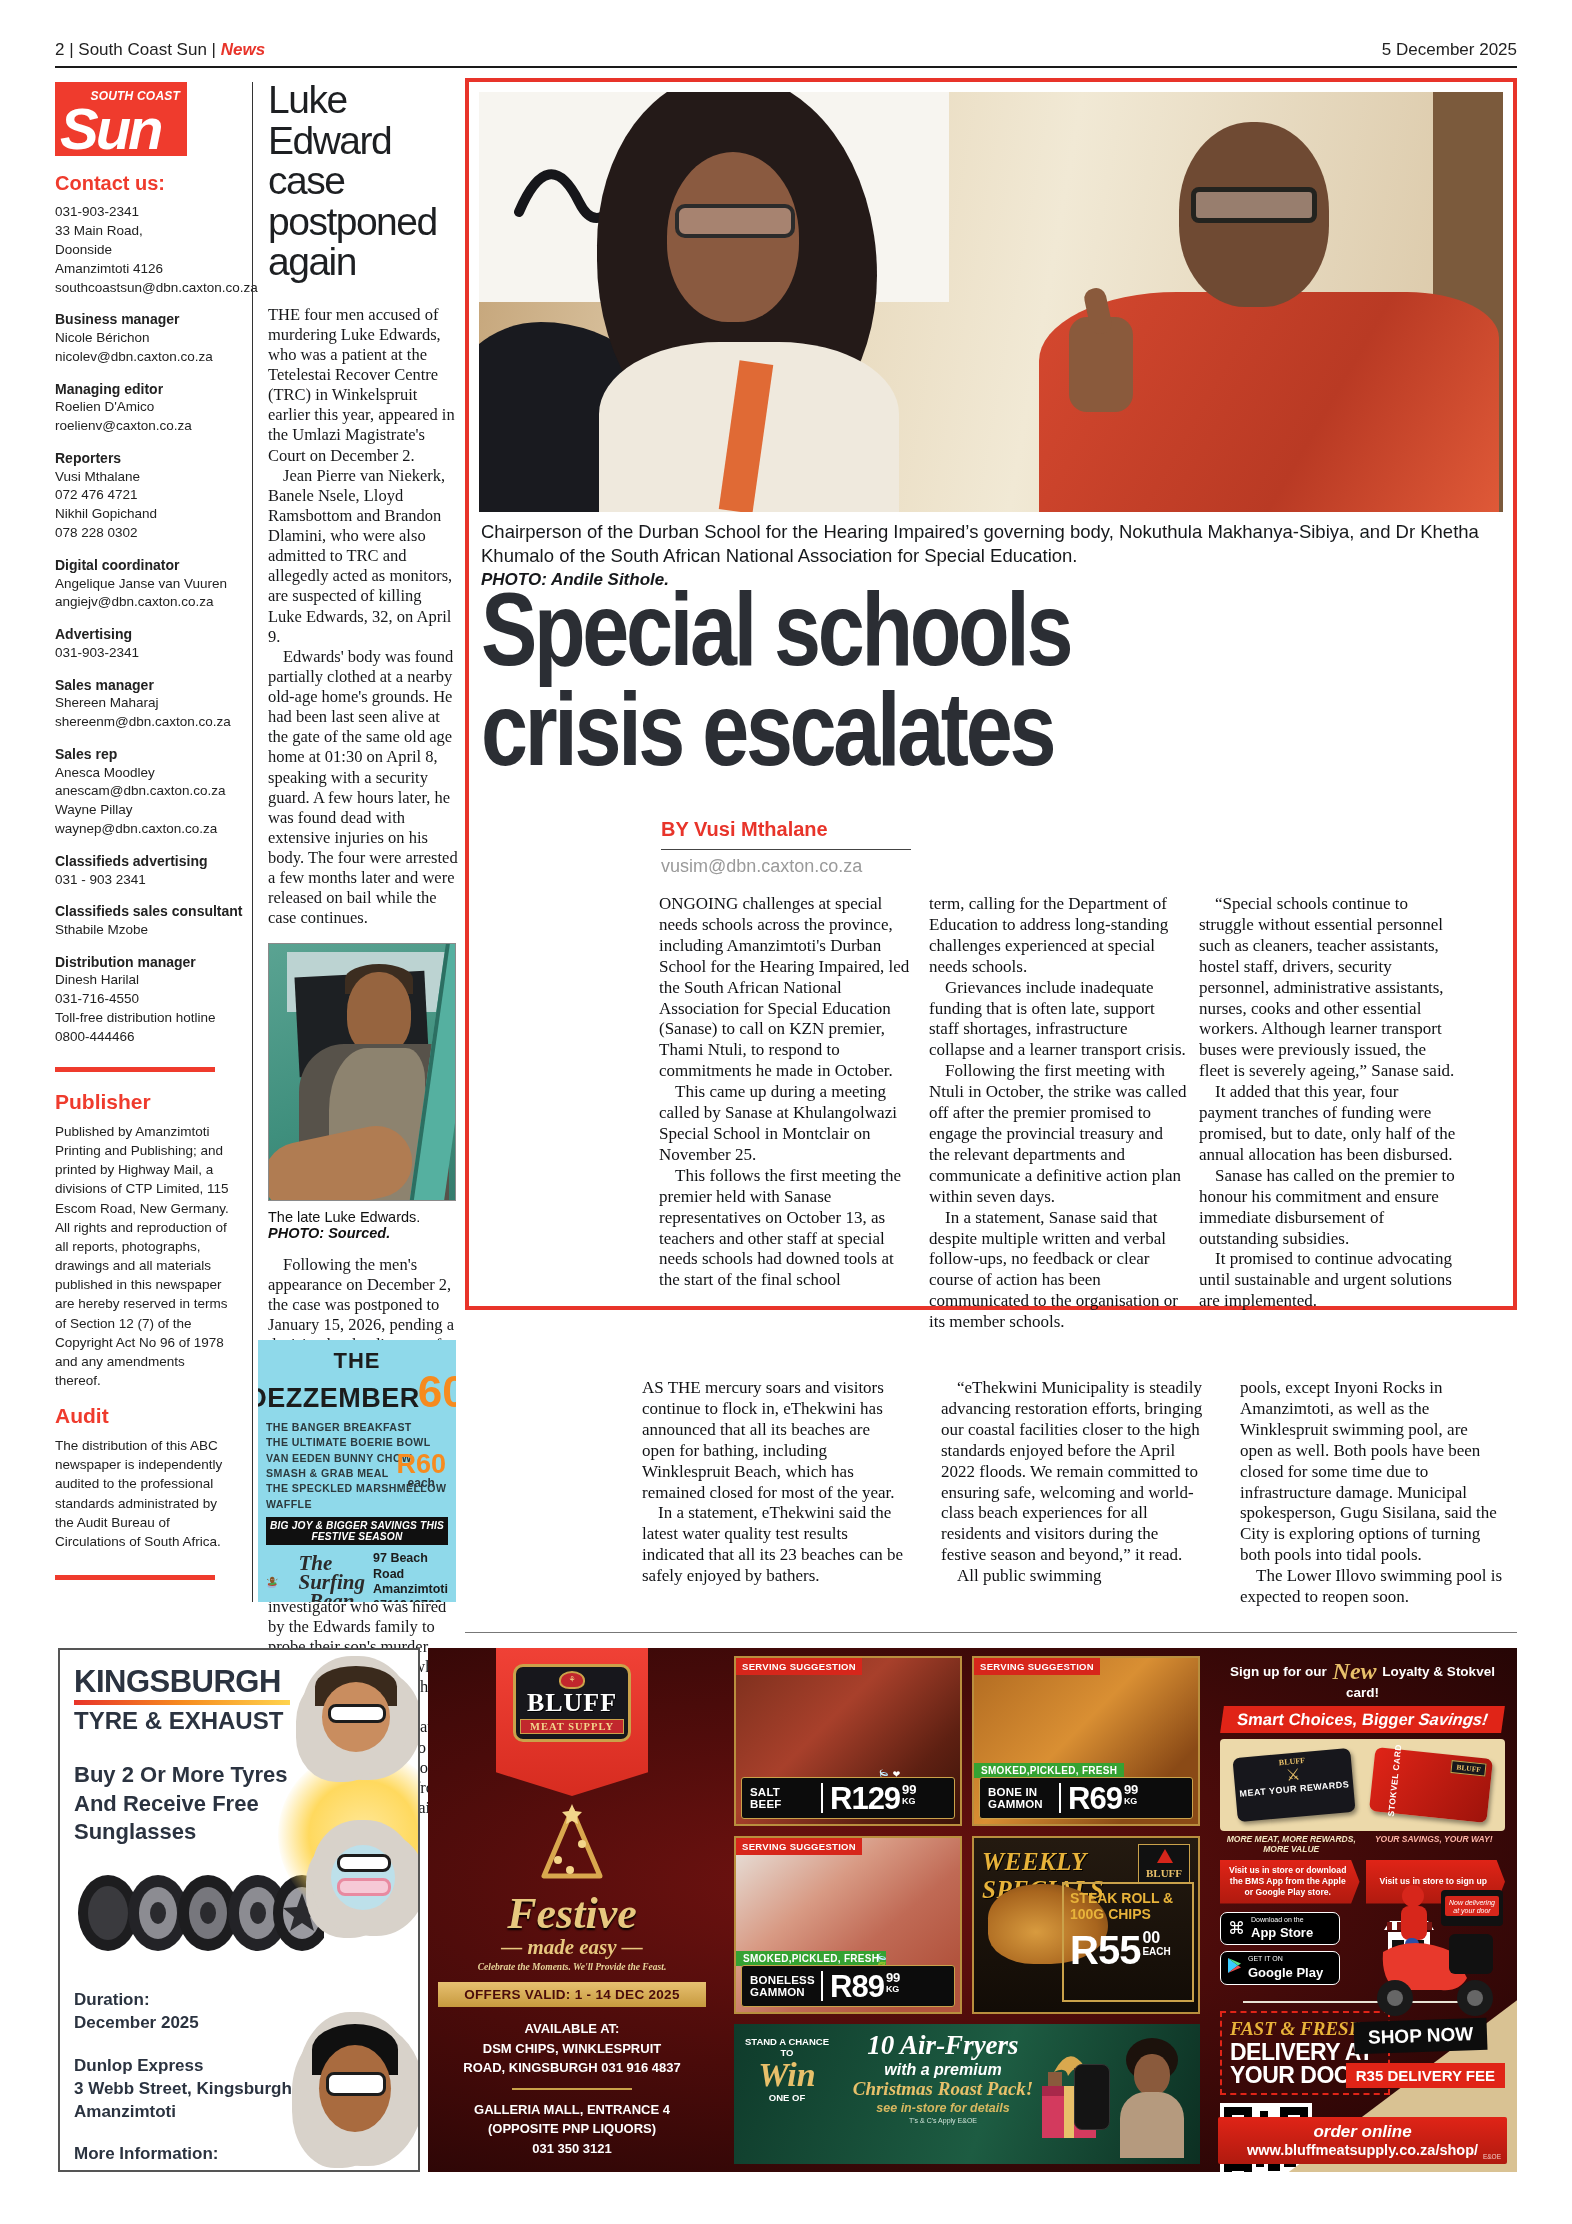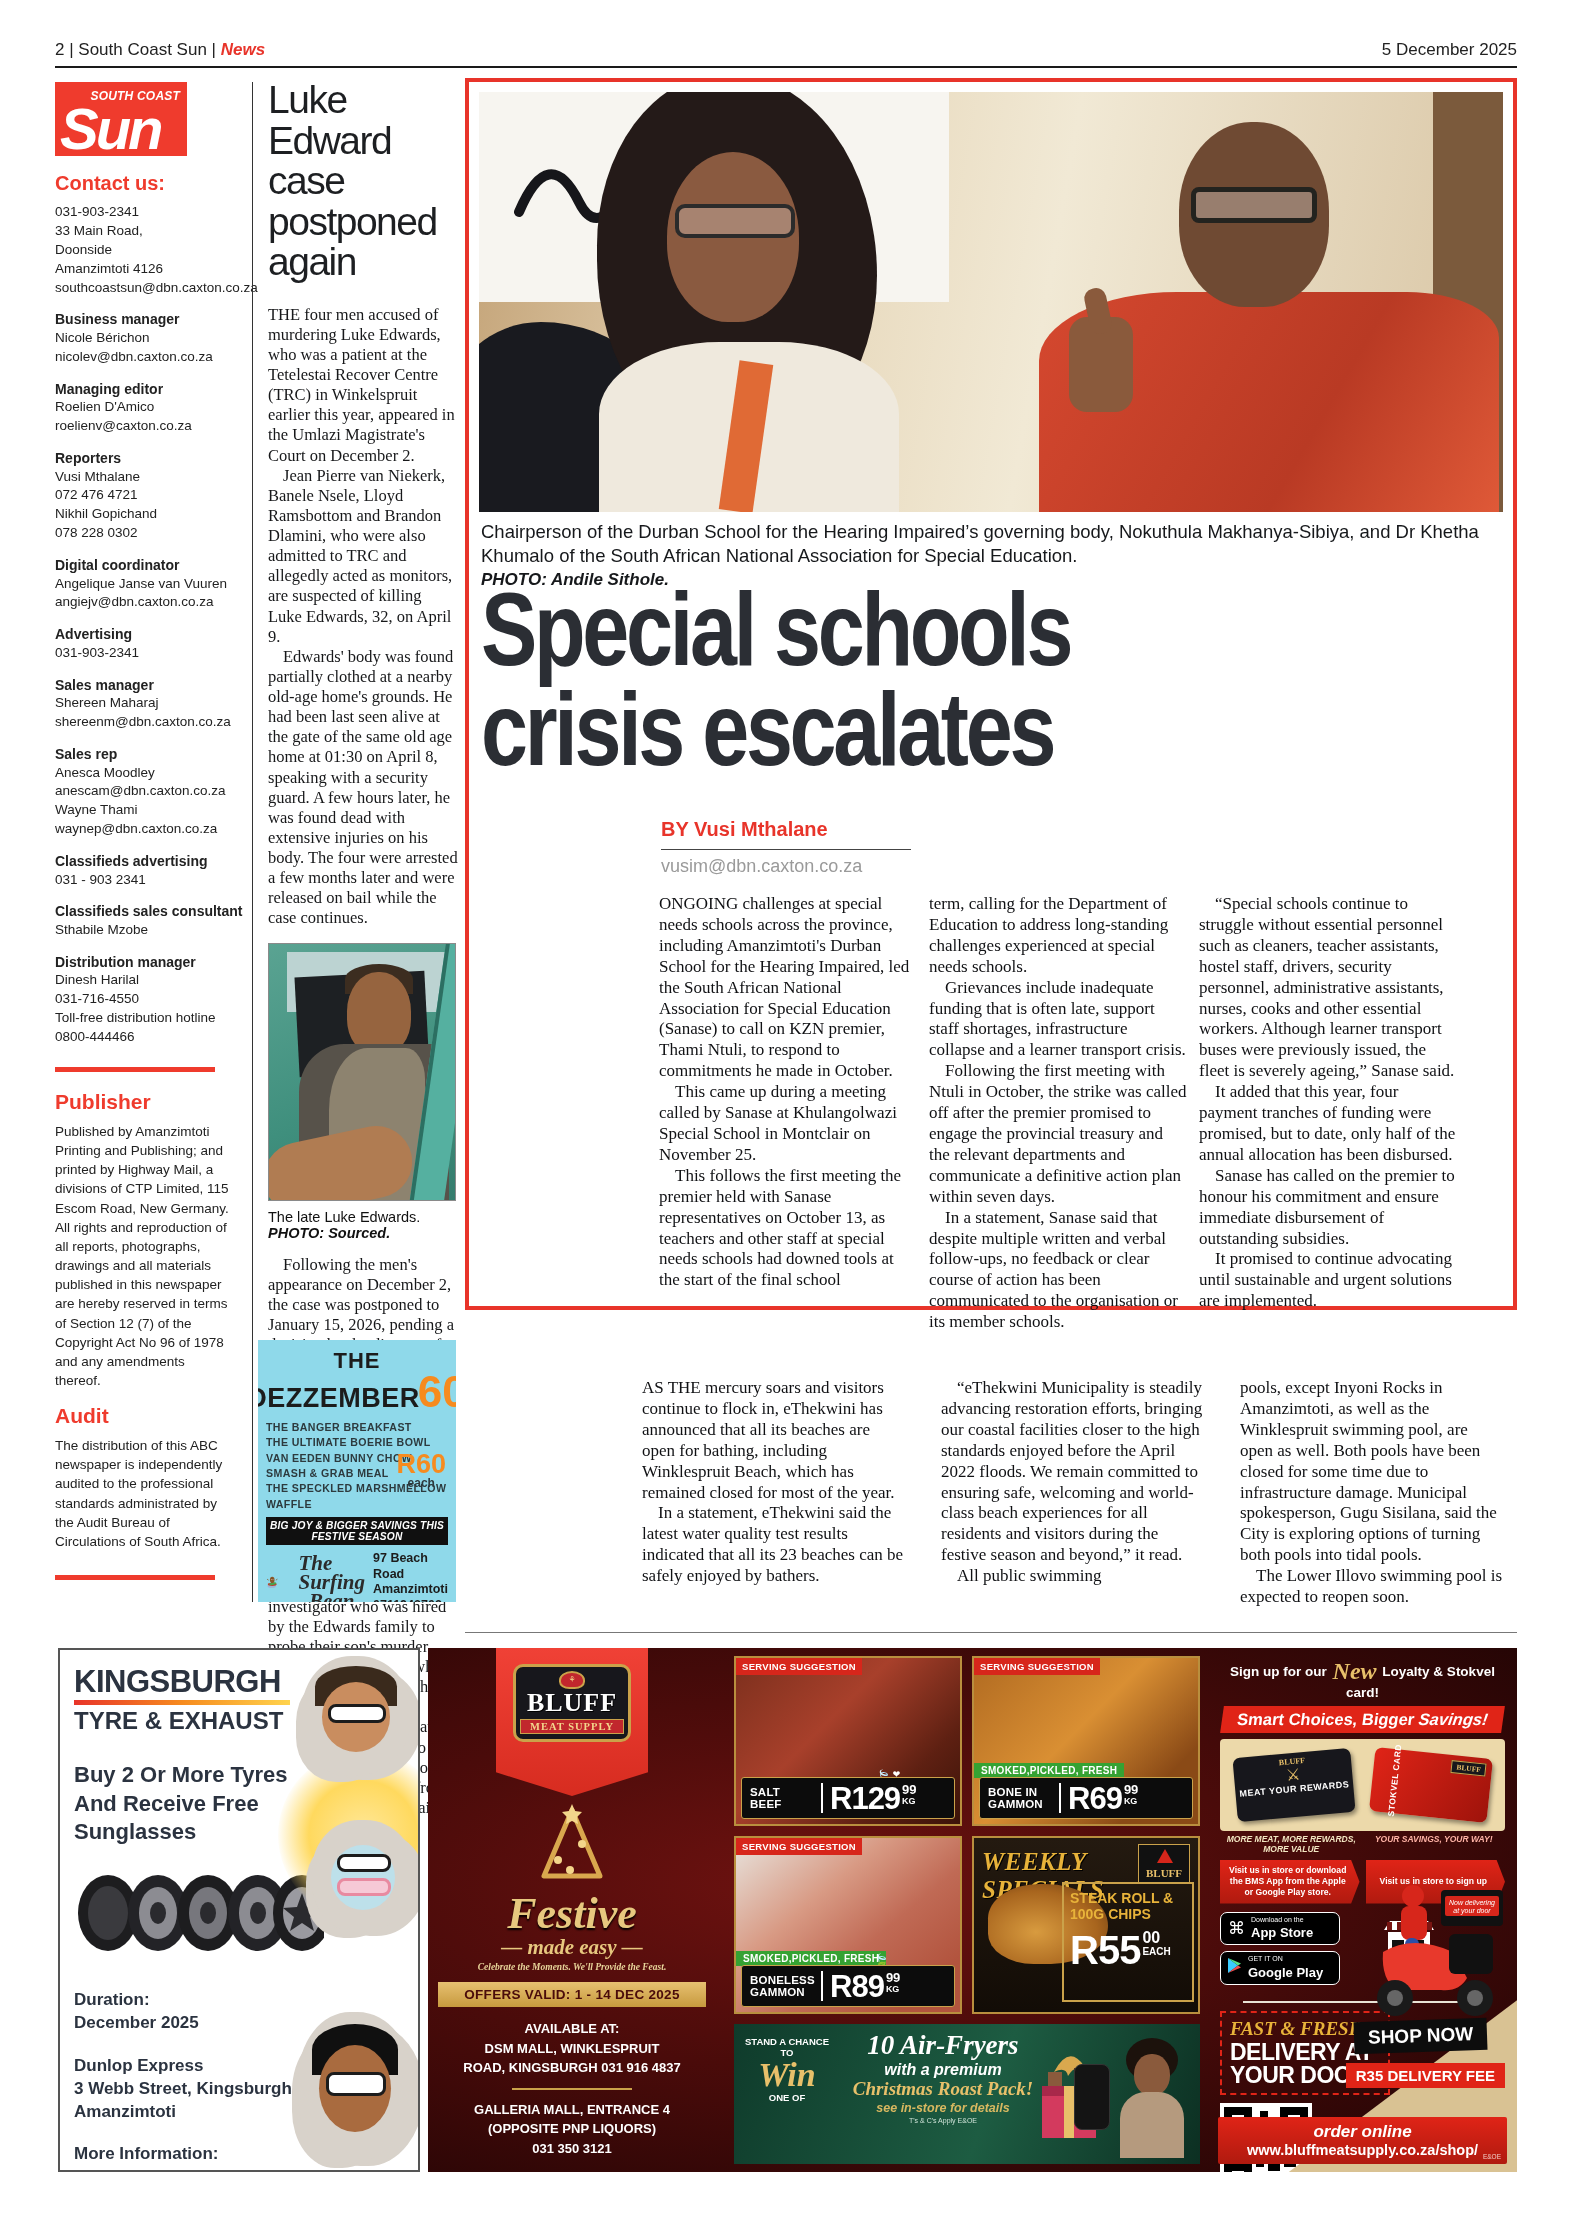--- a/index.html
+++ b/index.html
@@ -286,21 +286,21 @@
             <div>Shereen Maharaj</div>
             <div>shereenm@dbn.caxton.co.za</div>
           </div>
         </div>
 
         <div class="staff">
           <h4>Sales rep</h4>
           <div class="slines">
             <div>Anesca Moodley</div>
             <div>anescam@dbn.caxton.co.za</div>
-            <div>Wayne Thami</div>
+            <div>Wayne Pillay</div>
             <div>waynep@dbn.caxton.co.za</div>
           </div>
         </div>
 
         <div class="staff">
           <h4>Classifieds advertising</h4>
           <div class="slines">
             <div>031 - 903 2341</div>
           </div>
         </div>
@@ -543,21 +543,21 @@
           <circle cx="46" cy="70" r="4" fill="#f3d68b"></circle>
       </svg>
       <div class="bf-festive">
         <div class="f1">Festive</div>
         <div class="f2">— made easy —</div>
         <div class="f3">Celebrate the Moments. We'll Provide the Feast.</div>
       </div>
       <div class="bf-offers">OFFERS VALID:  1 - 14 DEC 2025</div>
       <div class="bf-stores">
         <div>AVAILABLE AT:</div>
-        <div>DSM MALL, WINKLESPRUIT</div>
+        <div>DSM CHIPS, WINKLESPRUIT</div>
         <div>ROAD, KINGSBURGH 031 916 4837</div>
         <div class="bf-golddiv"></div>
         <div>GALLERIA MALL, ENTRANCE 4</div>
         <div>(OPPOSITE PNP LIQUORS)</div>
         <div>031 350 3121</div>
       </div>
     </div>
 
     <div class="tile t-tl">
       <div class="tag">SERVING SUGGESTION</div>

